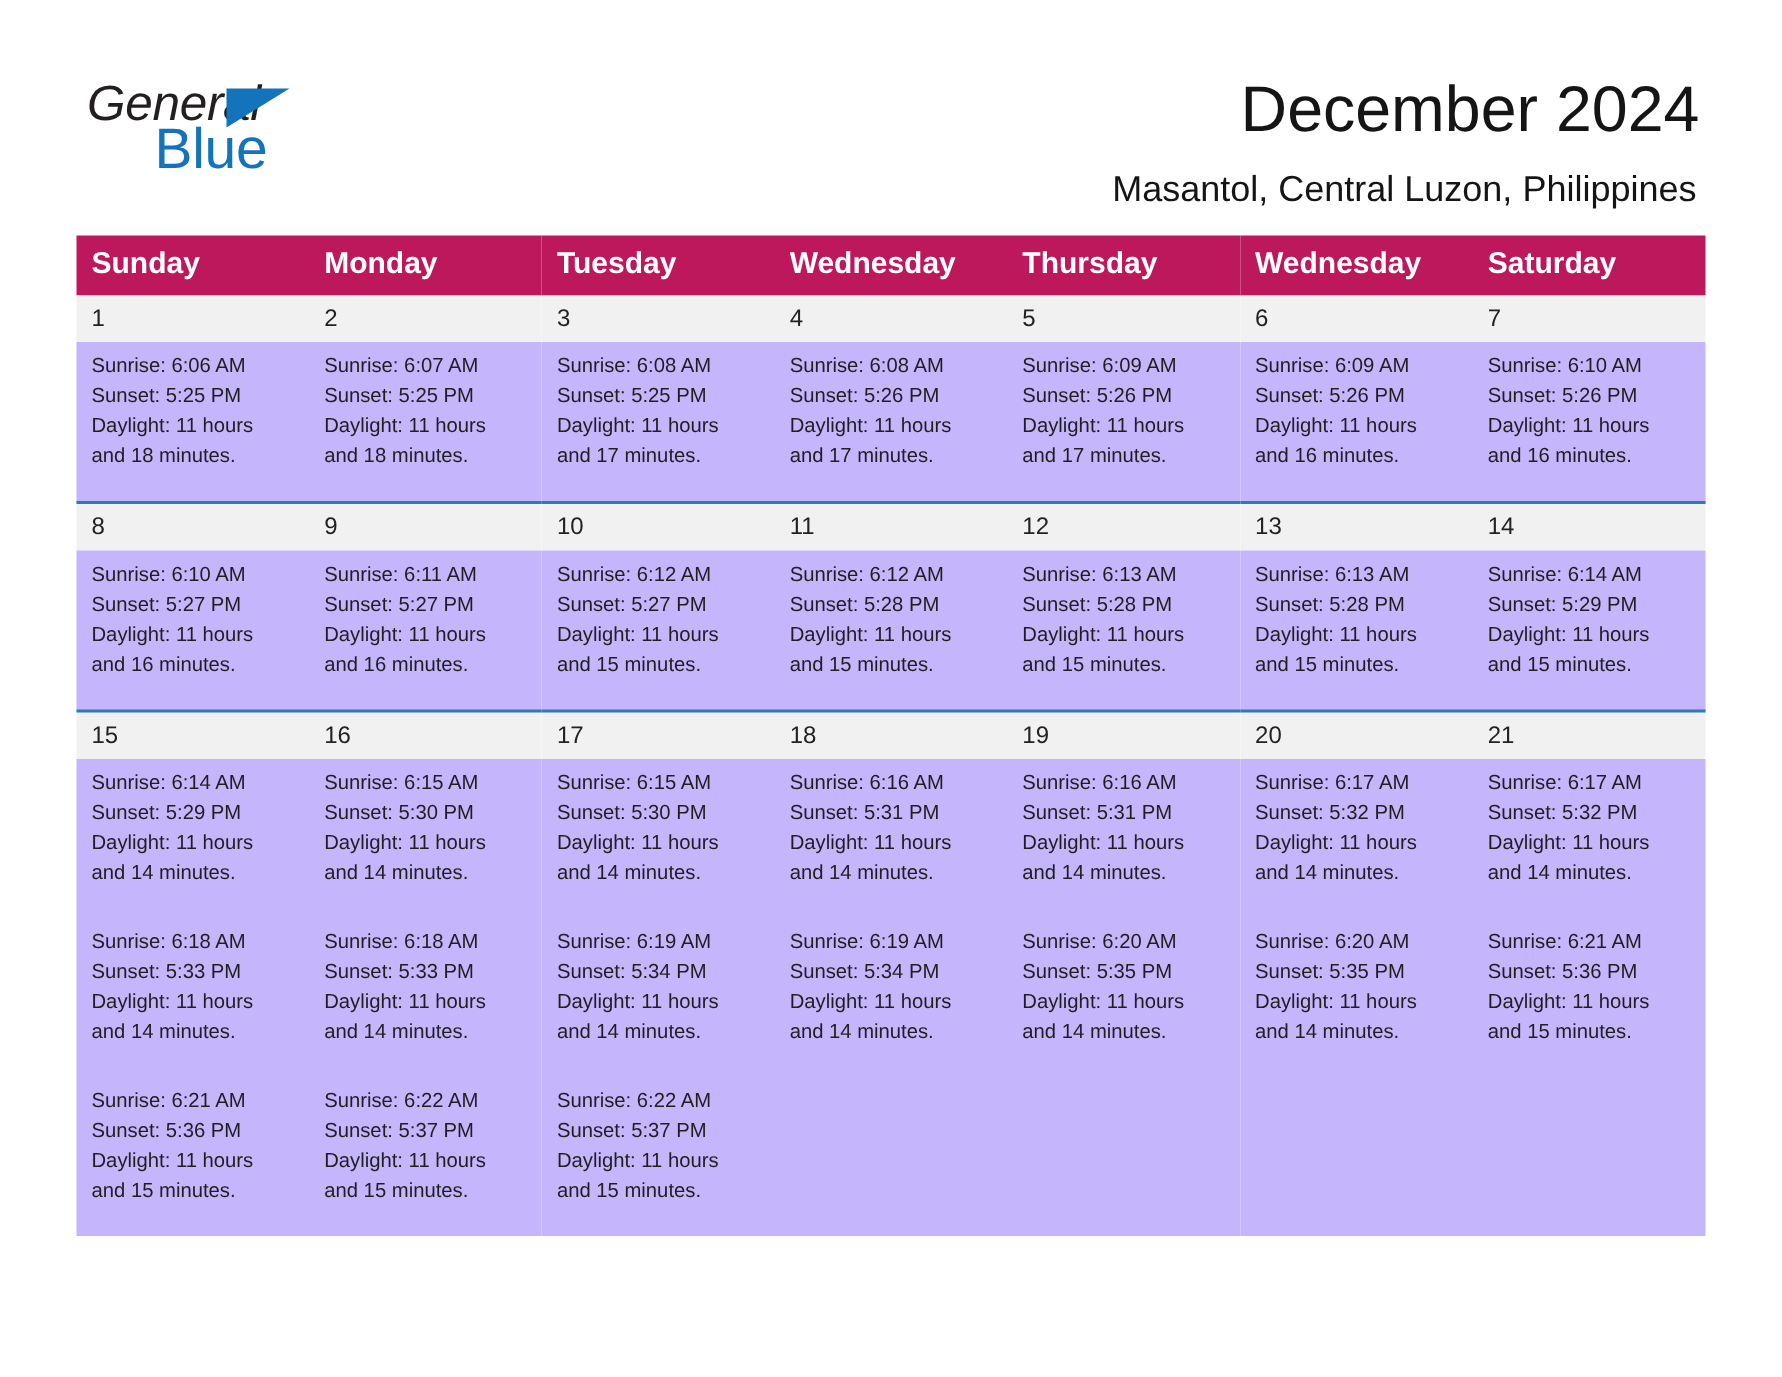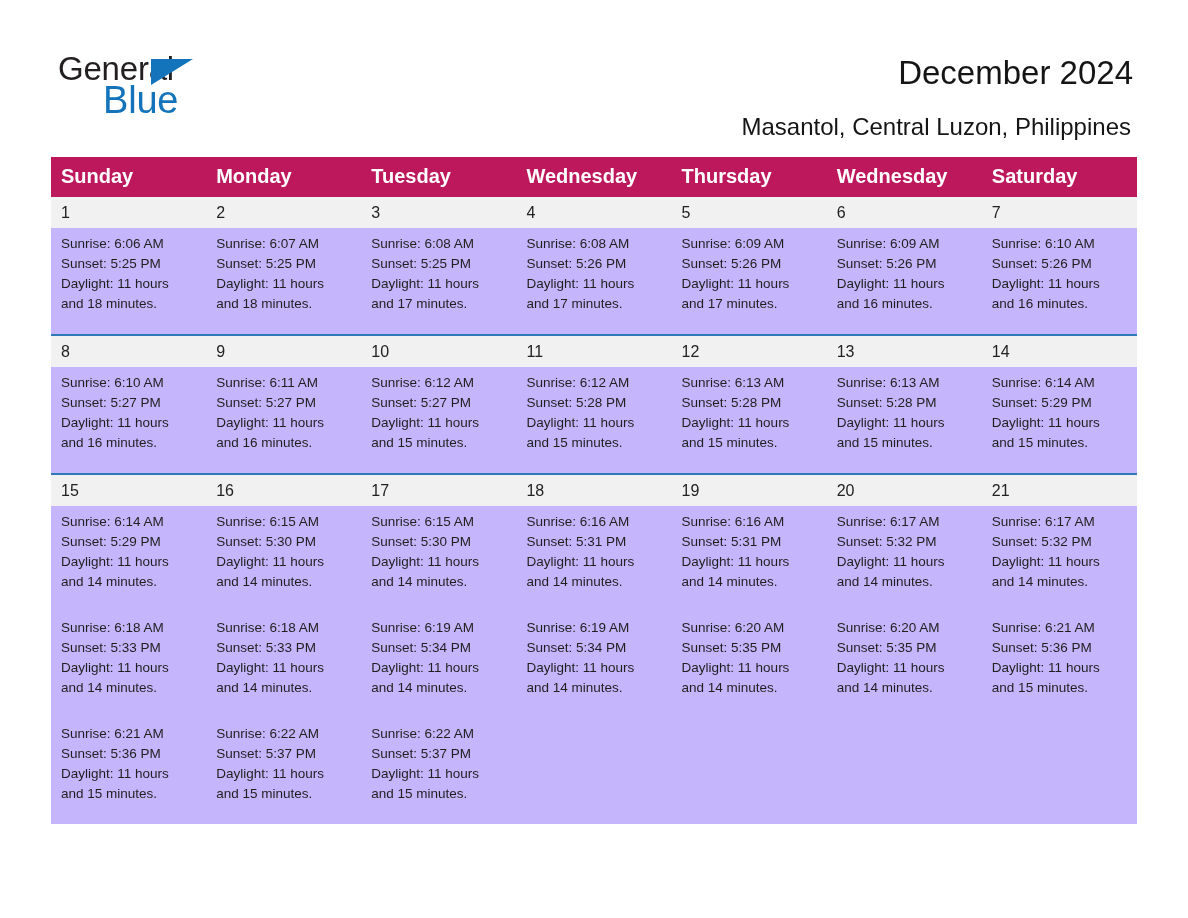--- a/index.html
+++ b/index.html
@@ -35,20 +35,21 @@
     width: 240px;
     height: 70px;
   }
   .logo-line1 {
     position: relative;
     font-size: 33px;
     line-height: 34px;
     letter-spacing: -0.2px;
     color: #231f20;
     white-space: nowrap;
+    font-style: italic;
   }
   .logo-tri {
     position: absolute;
     left: 93px;
     top: 7px;
     width: 0;
     height: 0;
     border-left: 42px solid #1474bb;
     border-bottom: 26px solid transparent;
   }
@@ -58,21 +59,21 @@
     top: 31px;
     font-size: 38px;
     line-height: 34px;
     letter-spacing: -0.2px;
     color: #1474bb;
   }
   .title {
     position: absolute;
     right: 55px;
     top: 48px;
-    font-size: 33px;
+    font-size: 43px;
     line-height: 50px;
     color: #151515;
     text-align: right;
     white-space: nowrap;
   }
   .subtitle {
     position: absolute;
     right: 57px;
     top: 113px;
     font-size: 24px;

